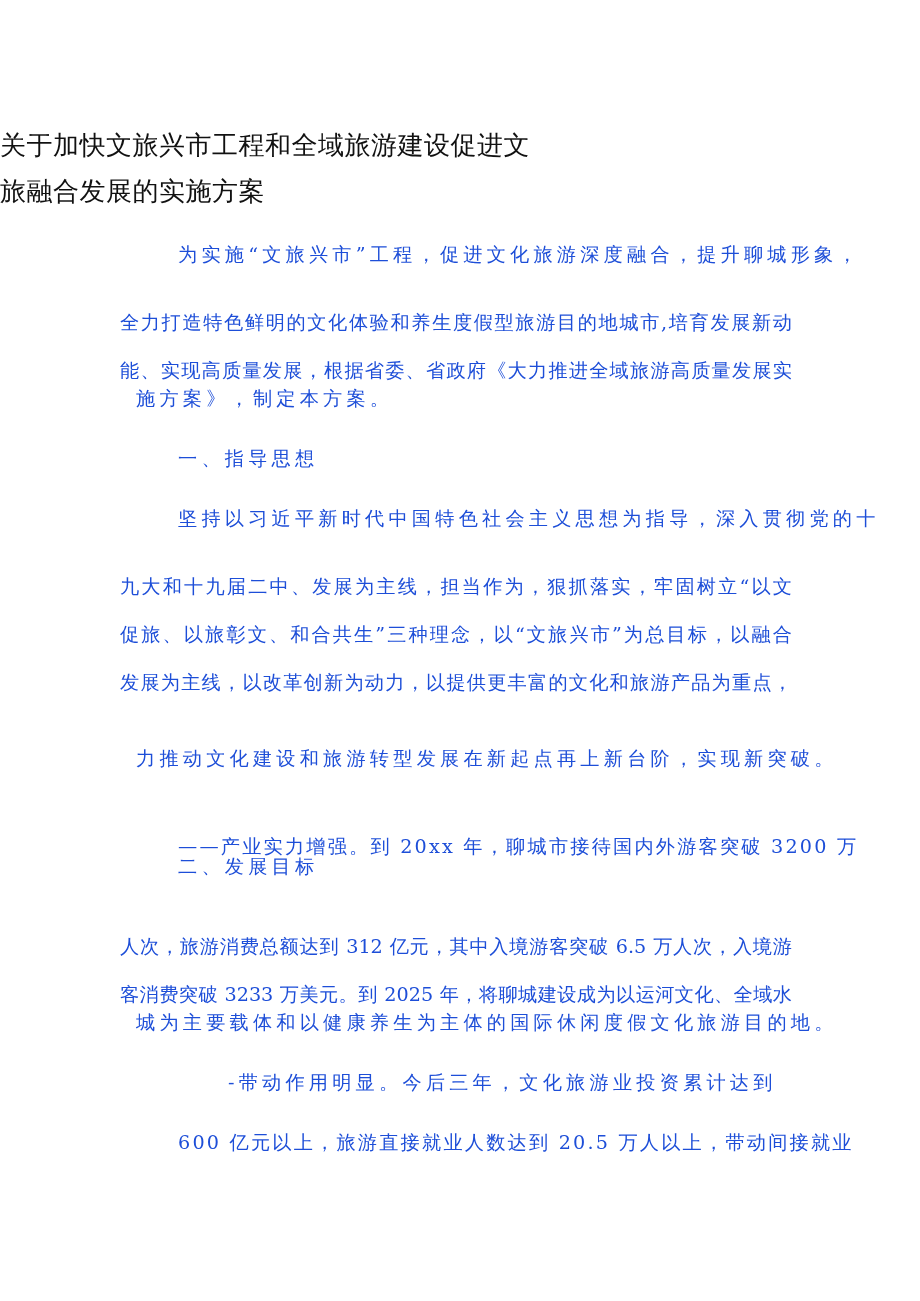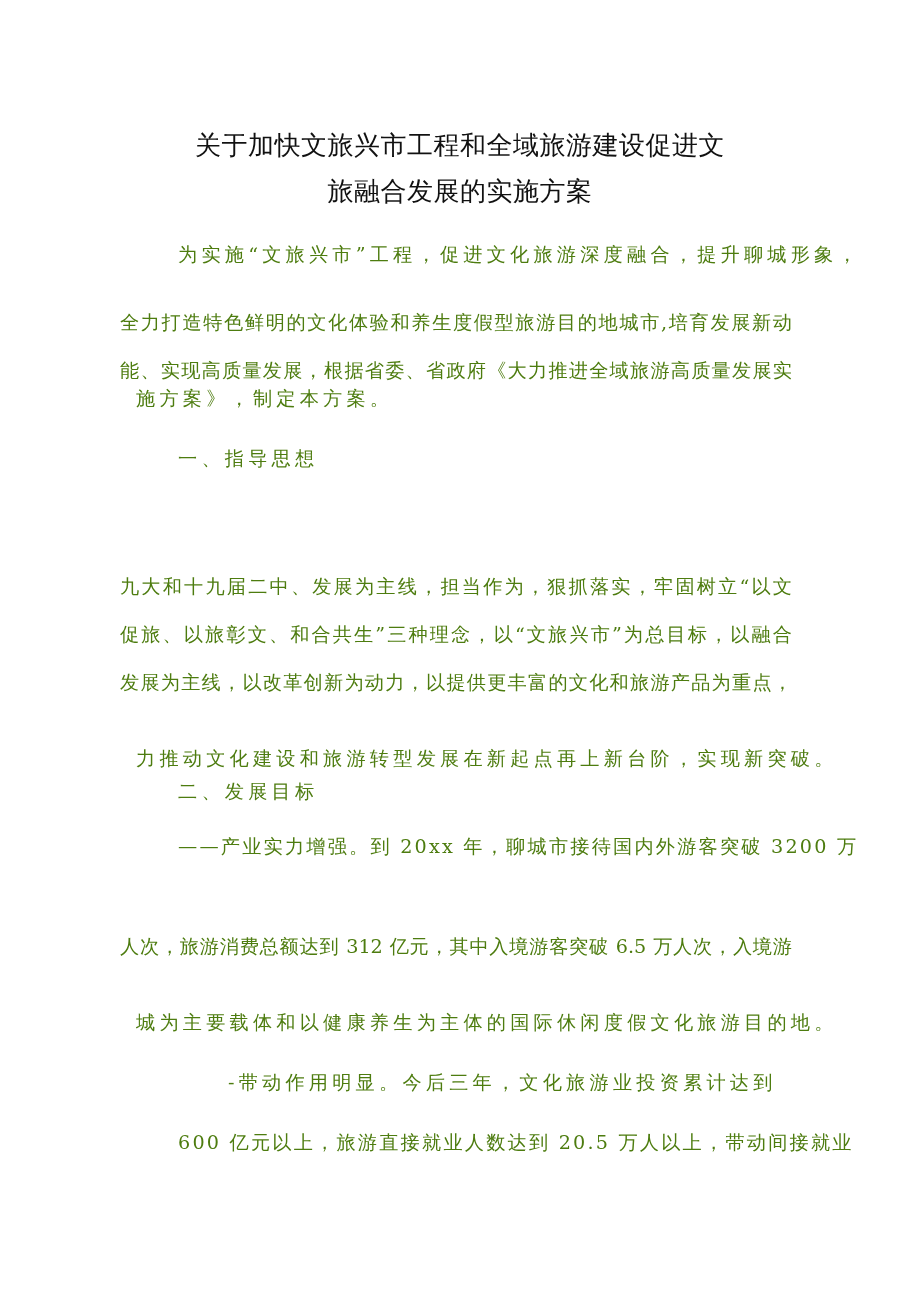--- a/index.html
+++ b/index.html
@@ -1,25 +1,25 @@
 <!DOCTYPE html>
 <html><head>
 <meta charset="utf-8">
 <style>
   html, body { margin: 0; padding: 0; background: #ffffff; }
   body { width: 920px; height: 1301px; position: relative; overflow: hidden; }
   .page { position: absolute; left: 0; top: 0; width: 920px; height: 1301px; background: #fff; }
   .title-line {
-    position: absolute; left: 0; width: 920px; text-align: center;
+    position: absolute; left: 0; width: 920px; 
     font-family: "DejaVu Sans", sans-serif; font-size: 26px; color: #111;
     font-weight: normal; letter-spacing: 0.5px; line-height: 30px; white-space: nowrap;
   }
   .line {
     position: absolute; font-family: "DejaVu Serif", serif; font-size: 19.2px;
-    color: #4d7c0f; line-height: 24px; white-space: nowrap; letter-spacing: 4.2px;
+    color: #1d4ed8; line-height: 24px; white-space: nowrap; letter-spacing: 4.2px;
   }
   .full { left: 120px; width: 672px; text-align: justify; text-align-last: justify; letter-spacing: 0; margin-top: 20px; }
   .indent { left: 178px; }
   .heading { left: 178px; }
   .center-ind { left: 228px; }
 </style>
 </head>
 <body>
 
 <div class="page">
@@ -27,28 +27,30 @@
   <div class="title-line" style="top:130px">关于加快文旅兴市工程和全域旅游建设促进文</div>
   <div class="title-line" style="top:176px">旅融合发展的实施方案</div>
 
   <div class="line indent" style="top:243px">为实施“文旅兴市”工程，促进文化旅游深度融合，提升聊城形象，</div>
   <div class="line full" style="top:291px">全力打造特色鲜明的文化体验和养生度假型旅游目的地城市,培育发展新动</div>
   <div class="line full" style="top:339px">能、实现高质量发展，根据省委、省政府《大力推进全域旅游高质量发展实</div>
   <div class="line" style="left:136px; top:387px">施方案》，制定本方案。</div>
 
   <div class="line heading" style="top:447px">一、指导思想</div>
 
+  <div class="line indent" style="top:507px">坚持以习近平新时代中国特色社会主义思想为指导，深入贯彻党的十</div>
   <div class="line full" style="top:555px">九大和十九届二中、发展为主线，担当作为，狠抓落实，牢固树立“以文</div>
   <div class="line full" style="top:603px">促旅、以旅彰文、和合共生”三种理念，以“文旅兴市”为总目标，以融合</div>
   <div class="line full" style="top:651px">发展为主线，以改革创新为动力，以提供更丰富的文化和旅游产品为重点，</div>
   <div class="line" style="left:136px; top:747px">力推动文化建设和旅游转型发展在新起点再上新台阶，实现新突破。</div>
 
-  <div class="line heading" style="top:780px">二、发展目标</div>
+  <div class="line heading" style="top:855px">二、发展目标</div>
 
   <div class="line indent" style="top:835px; letter-spacing:2.2px">——产业实力增强。到 20xx 年，聊城市接待国内外游客突破 3200 万</div>
   <div class="line full" style="top:915px">人次，旅游消费总额达到 312 亿元，其中入境游客突破 6.5 万人次，入境游</div>
+  <div class="line full" style="top:963px">客消费突破 3233 万美元。到 2025 年，将聊城建设成为以运河文化、全域水</div>
   <div class="line" style="left:136px; top:1011px">城为主要载体和以健康养生为主体的国际休闲度假文化旅游目的地。</div>
 
   <div class="line center-ind" style="top:1071px">-带动作用明显。今后三年，文化旅游业投资累计达到</div>
 
   <div class="line indent" style="top:1131px; letter-spacing:2.2px">600 亿元以上，旅游直接就业人数达到 20.5 万人以上，带动间接就业</div>
 
 </div>
 
 </body></html>

